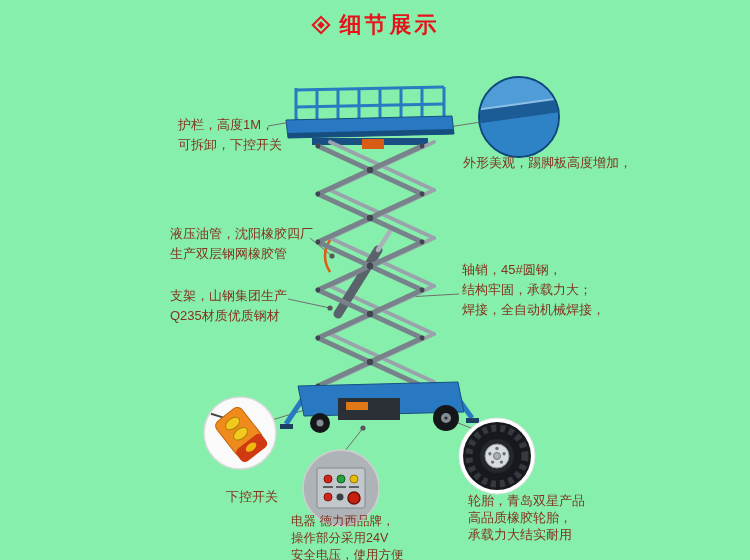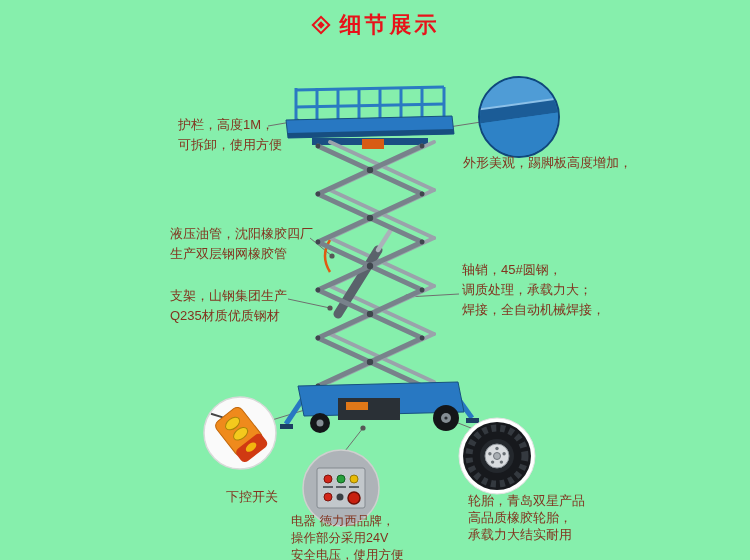--- a/index.html
+++ b/index.html
@@ -212,40 +212,40 @@
       <circle cx="489.9" cy="453.7" r="1.7" fill="#6a7075"></circle>
       <circle cx="492.6" cy="462.1" r="1.7" fill="#6a7075"></circle>
       <circle cx="501.4" cy="462.1" r="1.7" fill="#6a7075"></circle>
       <circle cx="504.1" cy="453.7" r="1.7" fill="#6a7075"></circle>
       <circle cx="497" cy="456" r="3.5" fill="#a9aeb3" stroke="#70767c"></circle>
     </g>
   </svg>
 
   <div class="callout callout-guardrail">
     <div>护栏，高度1M，</div>
-    <div>可拆卸，使用方便</div>
+    <div>可拆卸，下控开关</div>
   </div>
 
   <div class="callout callout-platform">
     <div>外形美观，踢脚板高度增加，</div>
   </div>
 
   <div class="callout callout-hose">
     <div>液压油管，沈阳橡胶四厂</div>
     <div>生产双层钢网橡胶管</div>
   </div>
 
   <div class="callout callout-frame">
     <div>支架，山钢集团生产</div>
     <div>Q235材质优质钢材</div>
   </div>
 
   <div class="callout callout-pin">
     <div>轴销，45#圆钢，</div>
-    <div>调质处理，承载力大；</div>
+    <div>结构牢固，承载力大；</div>
     <div>焊接，全自动机械焊接，</div>
   </div>
 
   <div class="callout callout-lower-switch">
     <div>下控开关</div>
   </div>
 
   <div class="callout callout-electric">
     <div>电器 德力西品牌，</div>
     <div>操作部分采用24V</div>

